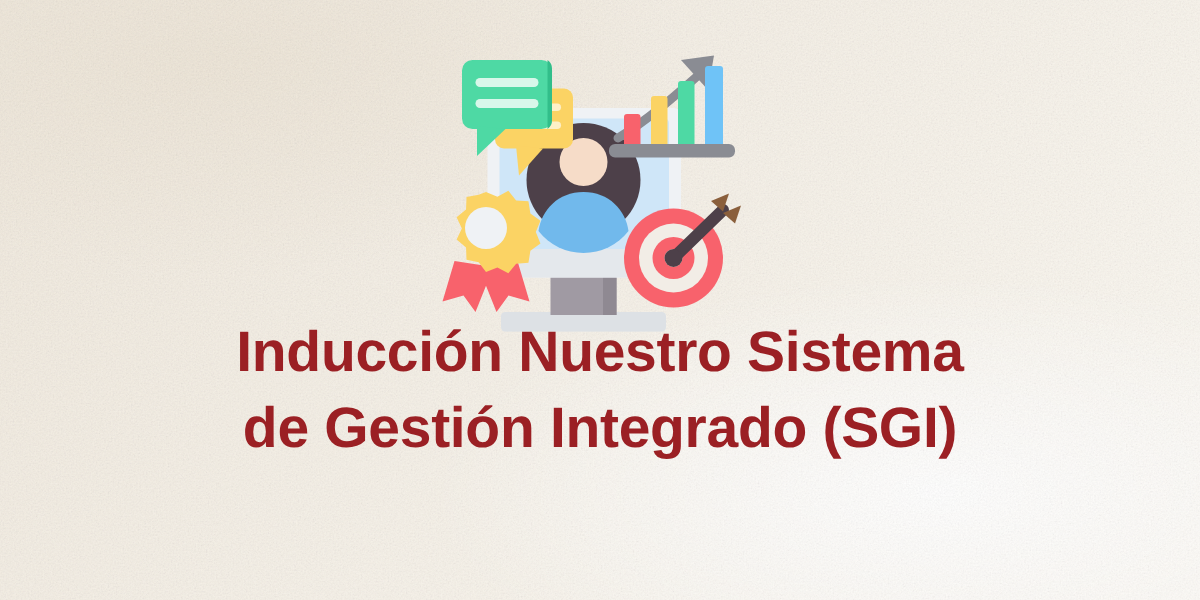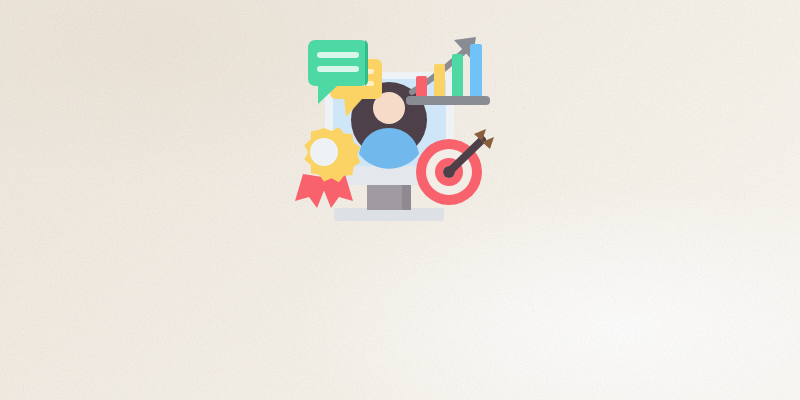--- a/index.html
+++ b/index.html
@@ -158,15 +158,17 @@
       <circle cx="163" cy="150" r="6" fill="#EFE9E0"></circle>
       <path d="M163 150 L196 118" stroke="#4D4049" stroke-width="8" stroke-linecap="round" fill="none"></path>
       <circle cx="163" cy="150" r="6" fill="#4D4049"></circle>
       <path d="M188 112 l12 -5 l-4 12 z" fill="#8A5F3C"></path>
       <path d="M196 120 l12 -5 l-4 12 z" fill="#8A5F3C"></path>
     </g>
 
   </svg>
 
   <div class="title-block">
+    <span class="title-line l1">Inducción Nuestro Sistema</span>
+    <span class="title-line l2">de Gestión Integrado (SGI)</span>
   </div>
 
 </div>
 
 </body></html>

